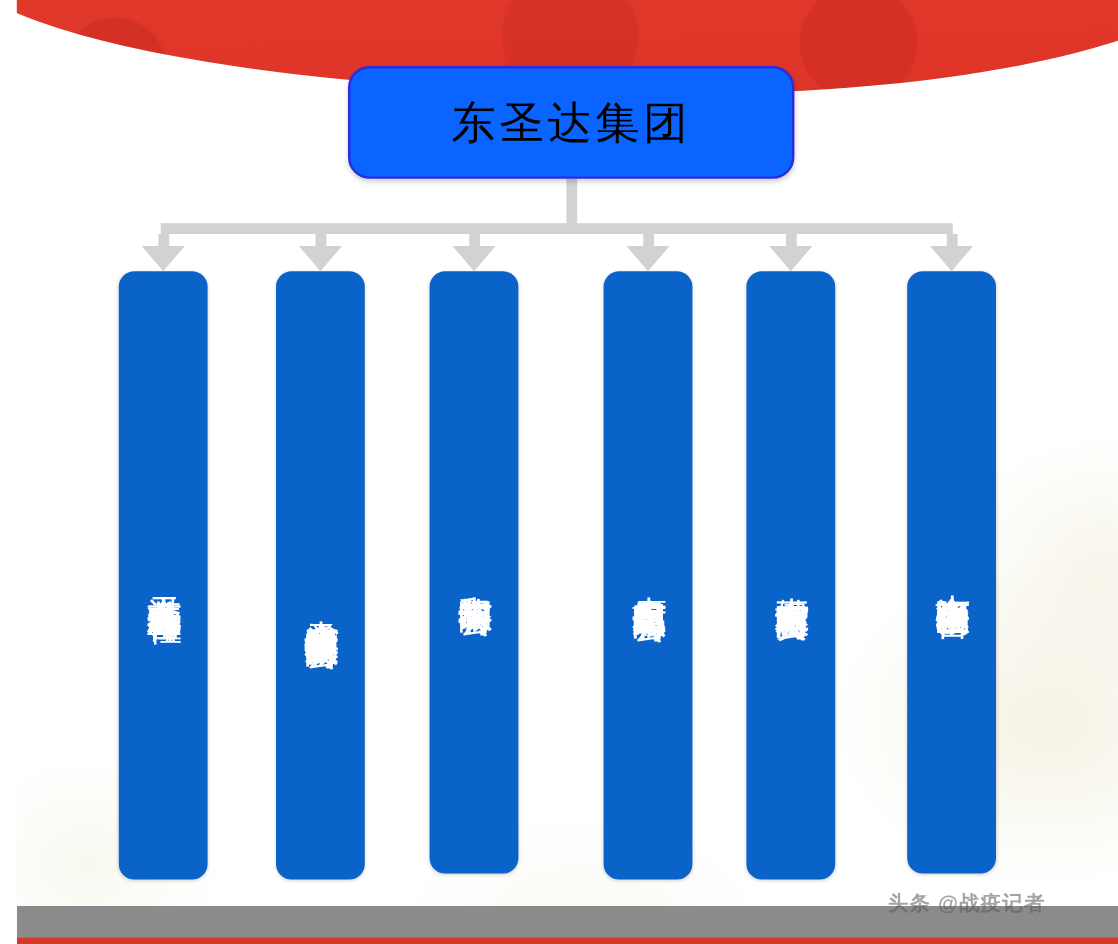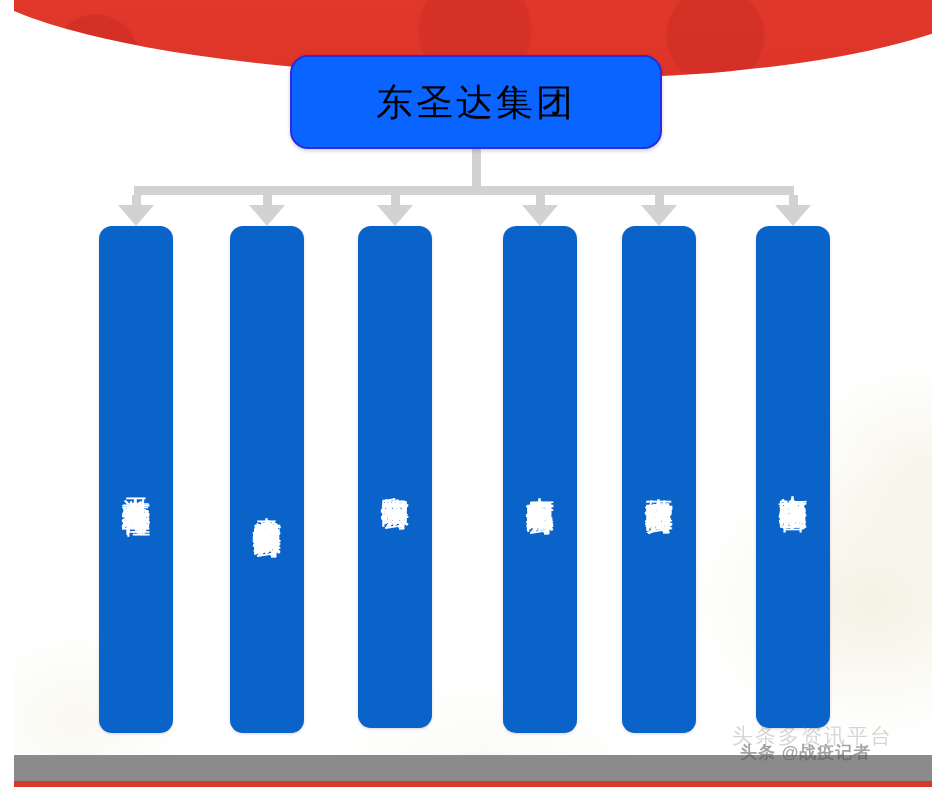--- a/index.html
+++ b/index.html
@@ -225,16 +225,15 @@
         <span class="child-label" style="color: rgb(255, 255, 255);">山东健正商贸有限公司</span>
       </div>
       <div class="child-node align-center" style="left: 742px; height: 502px; background: rgb(10, 99, 200);">
         <span class="child-label" style="color: rgb(255, 255, 255);">山东齐河隆骏生物平台</span>
       </div>
     </div>
 
   <div class="bottom-gray"></div>
   <div class="bottom-red"></div>
 
-  <div class="wm-faint">头条多资讯平台</div>
   <div class="wm-main">头条 @战疫记者</div>
 
 </div>
 
 </body></html>

